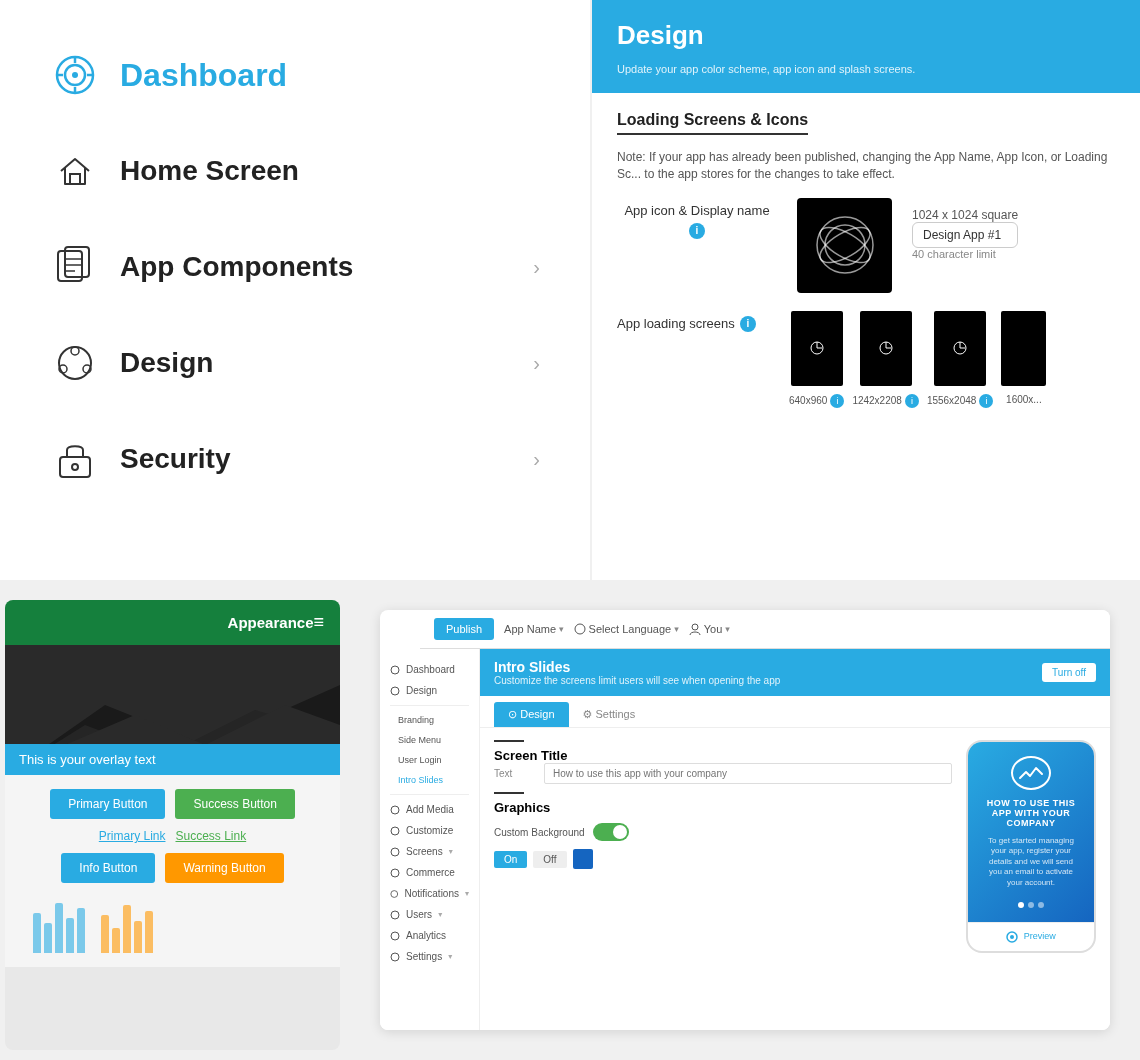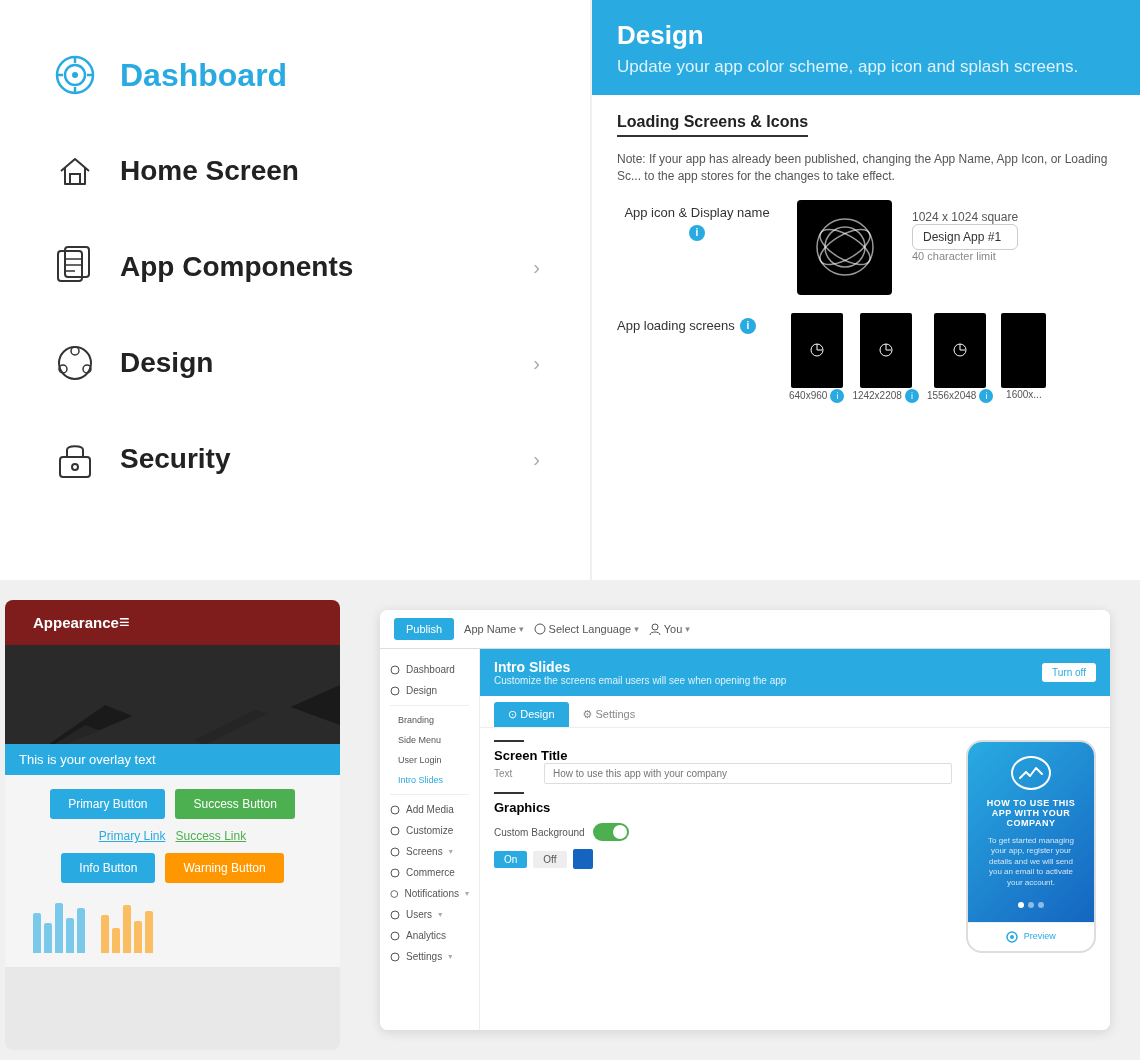--- a/index.html
+++ b/index.html
@@ -80,22 +80,22 @@
     }
 
     .design-title {
       color: #fff;
       font-size: 26px;
       font-weight: 700;
     }
 
     .design-subtitle {
       color: rgba(255,255,255,0.85);
-      font-size: 17px;
-      margin-top: 6px;
+      font-size: 11px;
+      margin-top: 12px;
     }
 
     .design-body {
       padding: 18px 25px;
       background: #fff;
     }
 
     .section-title {
       font-size: 16px;
       font-weight: 700;
@@ -194,21 +194,21 @@
     .screen-thumbs {
       display: flex;
       gap: 8px;
       align-items: flex-start;
     }
 
     .screen-thumb {
       display: flex;
       flex-direction: column;
       align-items: center;
-      gap: 1px;
+      gap: 8px;
     }
 
     .screen-thumb-img {
       background: #000;
       display: flex;
       align-items: center;
       justify-content: center;
       border-radius: 2px;
     }
 
@@ -234,24 +234,24 @@
       position: absolute;
       top: 600px; left: 5px;
       width: 335px;
       height: 450px;
       background: #e8e8e8;
       border-radius: 8px;
       overflow: hidden;
     }
 
     .appearance-header {
-      background: #7f1d1d;
-      padding: 12px 28px;
-      display: flex;
-      justify-content: flex-start;
+      background: #15803d;
+      padding: 12px 16px;
+      display: flex;
+      justify-content: flex-end;
       align-items: center;
     }
 
     .appearance-title {
       color: #fff;
       font-size: 15px;
       font-weight: 600;
     }
 
     .hamburger {
@@ -352,20 +352,21 @@
       flex-direction: column;
     }
 
     .mock-toolbar {
       background: #fff;
       border-bottom: 1px solid #ddd;
       padding: 8px 14px;
       display: flex;
       align-items: center;
       gap: 10px;
+      margin-left: 40px;
     }
 
     .publish-btn {
       background: #29abe2;
       color: #fff;
       border: none;
       padding: 5px 12px;
       border-radius: 3px;
       font-size: 11px;
       cursor: pointer;
@@ -957,21 +958,21 @@
           <span style="font-size:8px;color:#aaa;">▾</span>
         </div>
       </div>
 
       <div class="mock-main">
         <div class="intro-slides-panel">
 
           <div class="intro-header">
             <div class="intro-header-left">
               <div class="intro-title">Intro Slides</div>
-              <div class="intro-sub">Customize the screens email users will see when opening the app</div>
+              <div class="intro-sub">Customize the screens limit users will see when opening the app</div>
             </div>
             <button class="turn-off-btn">Turn off</button>
           </div>
 
           <div class="intro-tabs">
             <div class="intro-tab active">
               <span>⊙ Design</span>
             </div>
             <div class="intro-tab">
               <span>⚙ Settings</span>

